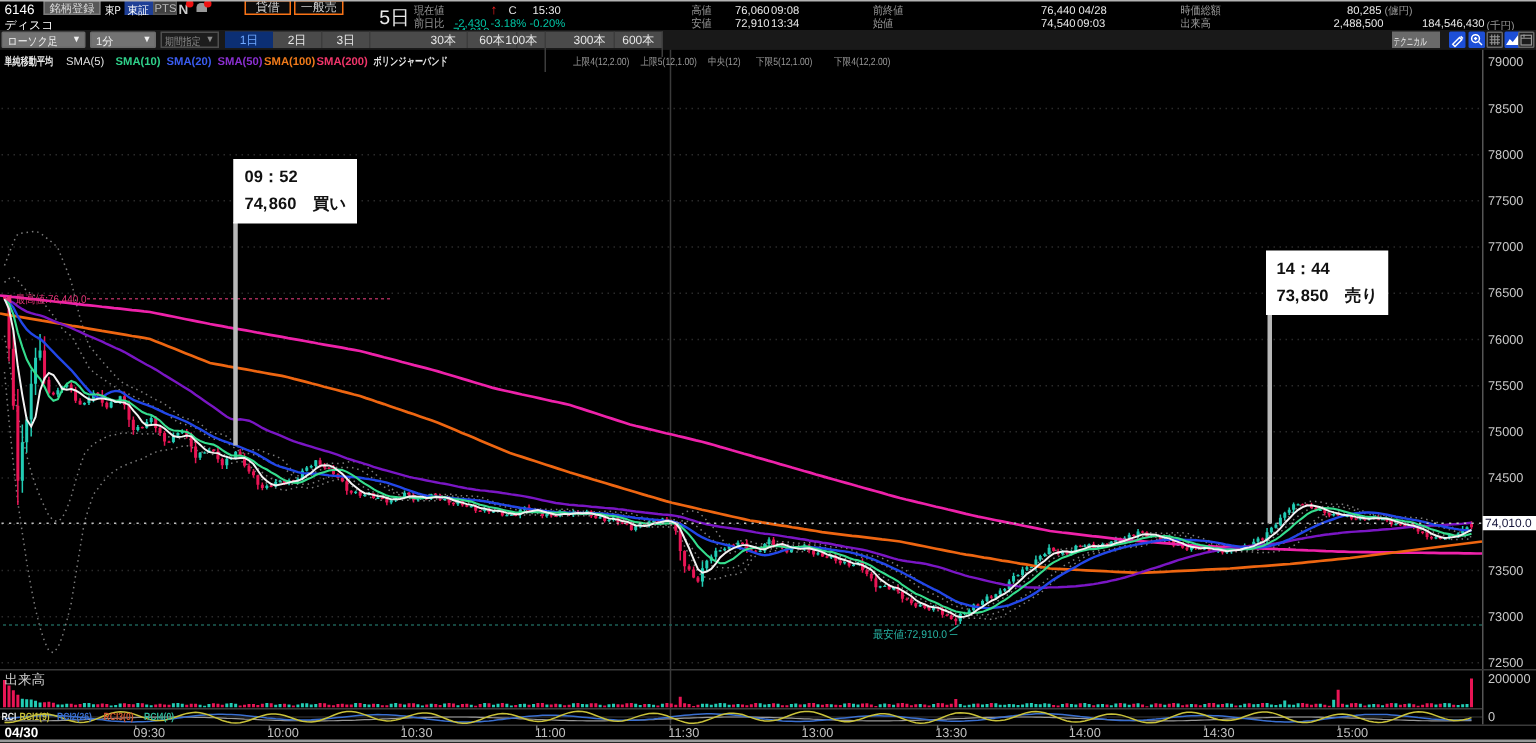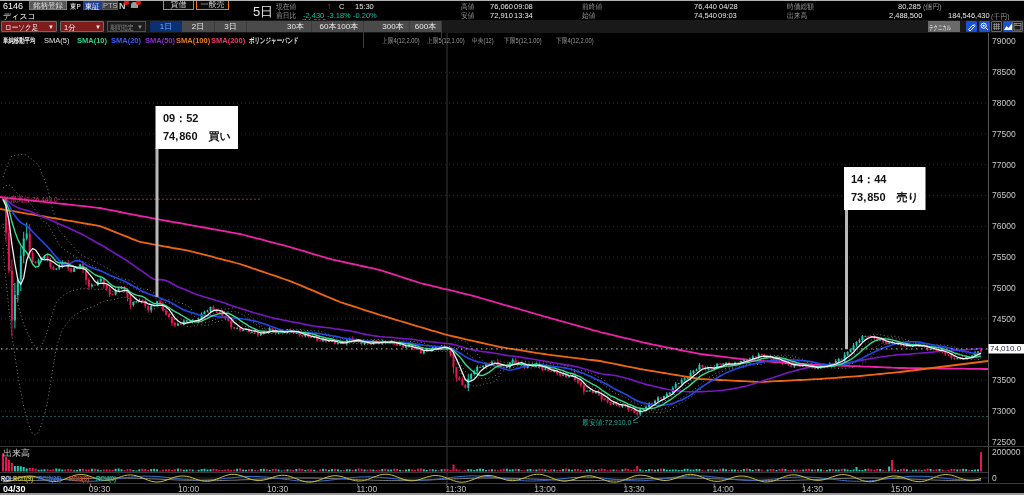--- a/index.html
+++ b/index.html
@@ -1,20 +1,20 @@
 <!DOCTYPE html>
 <html><head><meta charset="utf-8">
 <style>
 *{margin:0;padding:0;box-sizing:border-box}
 html,body{width:1024px;height:495px;overflow:hidden;background:#000}
 body{font-family:"Liberation Sans",sans-serif;position:relative;color:#ddd}
 .ab{position:absolute;white-space:nowrap}
 .g{color:#9a9a9a}.w{color:#e8e8e8}.tl{color:#00c4a4}
 .btn{border:1px solid #f97316;background:#0a0a0a;color:#cfcfcf;font-size:8px;text-align:center}
-.dd{background:#7f1d1d;color:#f0f0f0;font-size:8.5px;border:1px solid #6a6a6a;border-radius:1px}
+.dd{background:#737373;color:#f0f0f0;font-size:8.5px;border:1px solid #6a6a6a;border-radius:1px}
 .seg{font-size:8.5px;color:#e6e6e6;text-align:center;border-right:1px solid #3c3c3c}
 .ic{position:absolute;width:11px;height:11px;top:21px;border-radius:1px}
 .ic svg{display:block}
 </style></head>
 <body>
 <svg width="1024" height="495" viewBox="0 0 1024 495" style="position:absolute;left:0;top:0">
     <g stroke="#2a2a2a" stroke-width="1" stroke-dasharray="1 3">
       <line x1="1" y1="441.9" x2="988" y2="441.9"></line>
       <line x1="1" y1="411.1" x2="988" y2="411.1"></line>
       <line x1="1" y1="380.3" x2="988" y2="380.3"></line>

